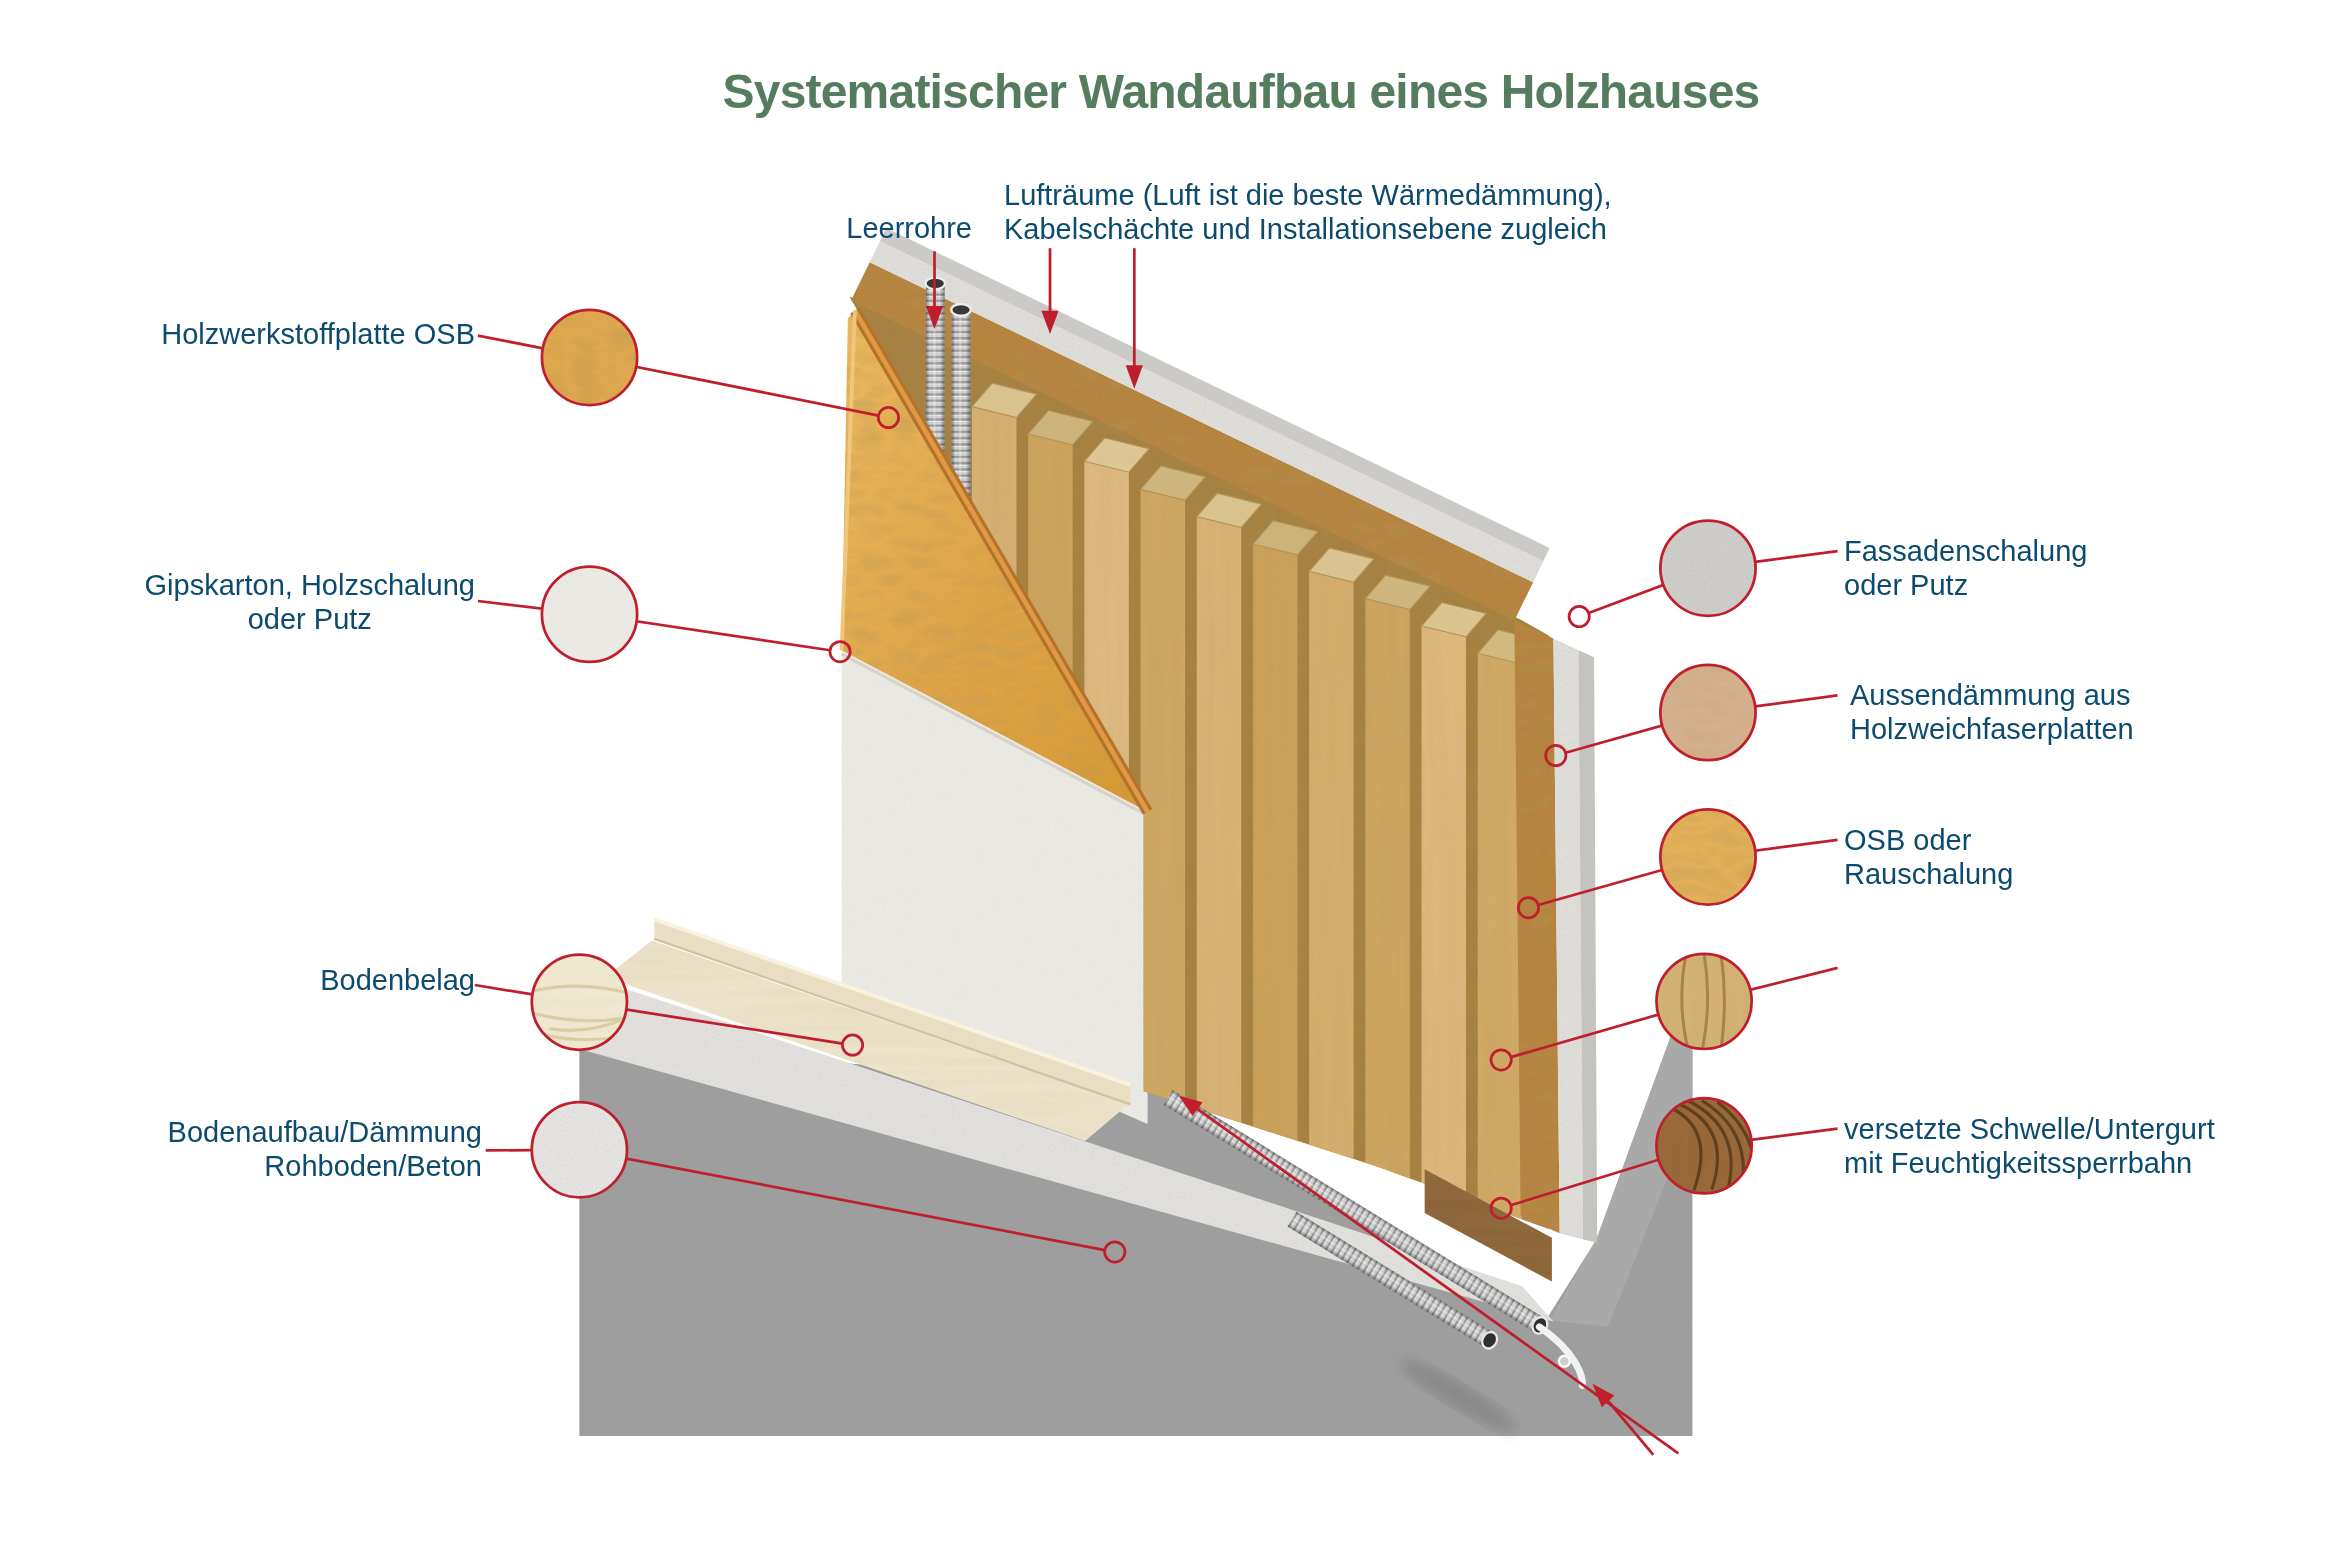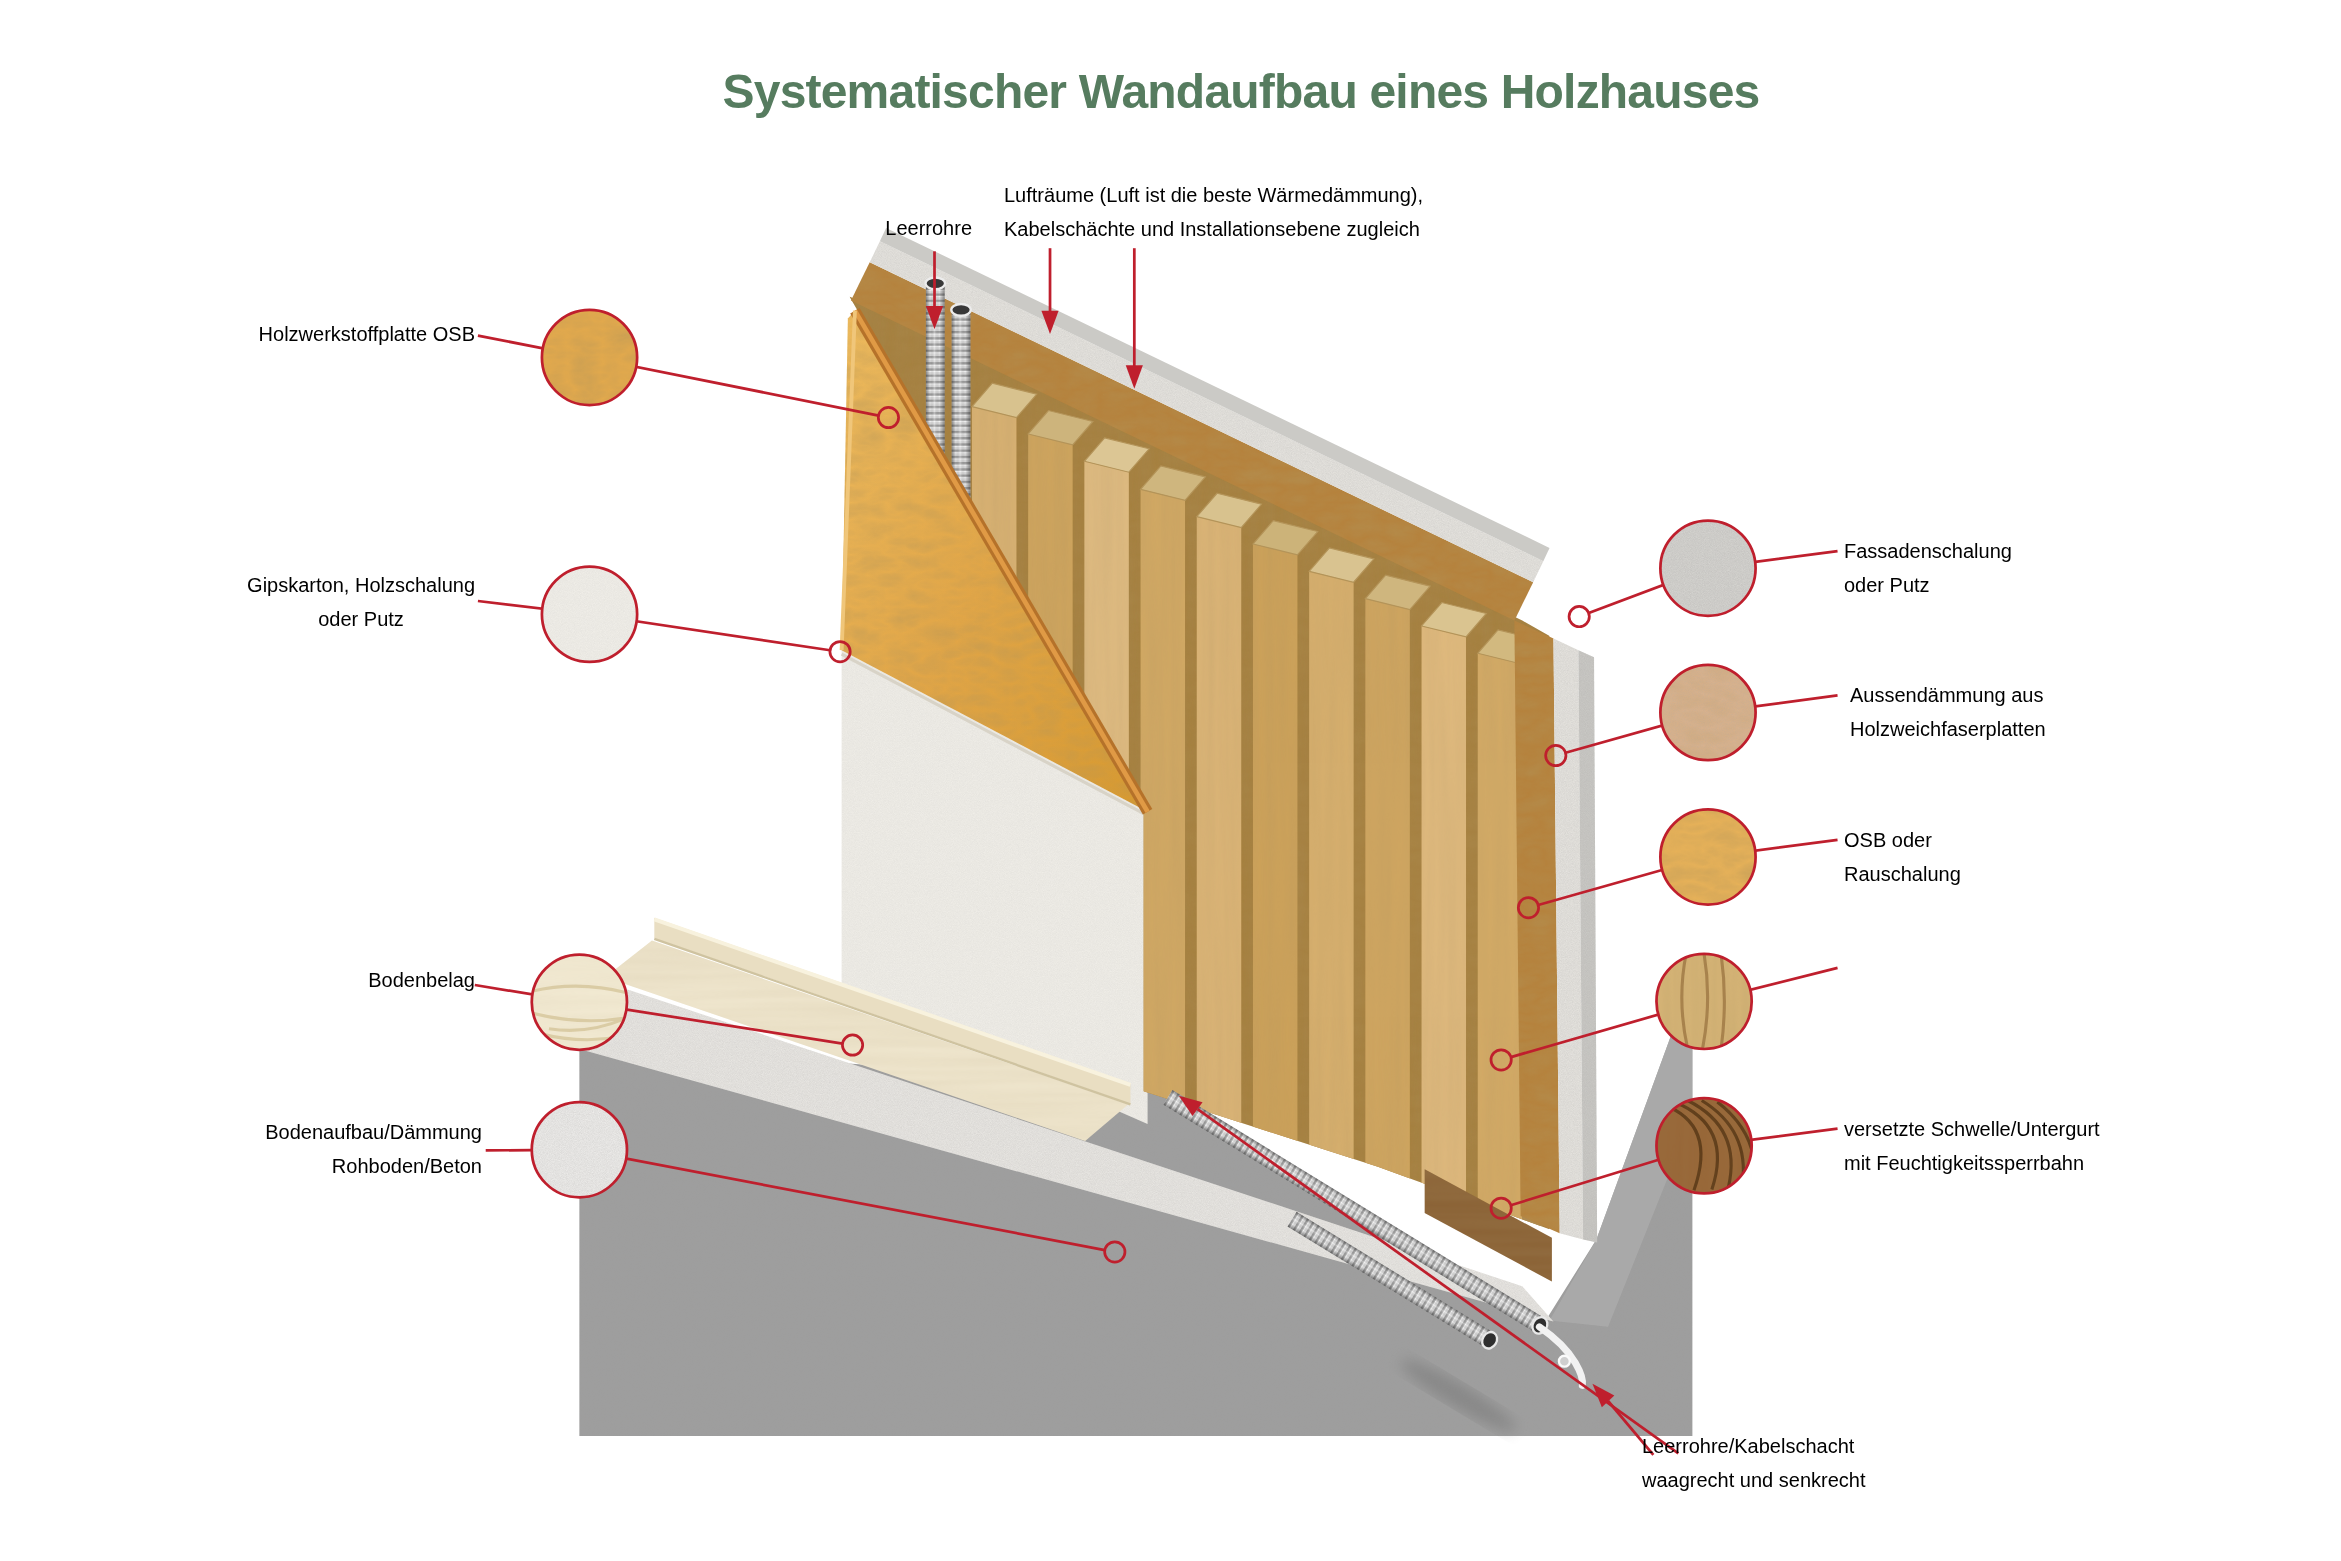--- a/index.html
+++ b/index.html
@@ -1,19 +1,19 @@
 <!DOCTYPE html>
 <html style="font-size:12.5px"><head>
 <meta charset="utf-8">
 <style>
   html,body{margin:0;padding:0;background:#ffffff;}
   #stage{position:relative;width:2342px;height:1561px;background:#ffffff;overflow:hidden;
          font-family:"Liberation Sans", sans-serif;}
   #illustration{position:absolute;left:0;top:0;width:2342px;height:1561px;}
-  .lbl{position:absolute;color:#000000;font-size:20px;line-height:34px;white-space:nowrap;}
+  .lbl{position:absolute;color:#0c4a6e;font-size:29px;line-height:34px;white-space:nowrap;}
   .lbl.right-align{text-align:right;}
   #page-title{position:absolute;left:148px;top:64px;width:2186px;text-align:center;
               font-size:48px;font-weight:bold;letter-spacing:-0.8px;color:#567c5f;}
 </style>
 </head>
 <body>
 
 <div id="stage">
 
   <svg id="illustration" viewBox="0 0 3000 2000" xmlns="http://www.w3.org/2000/svg">
@@ -340,19 +340,15 @@
   </div>
   <div class="lbl" style="left:1844px;top:823px;">
     <div>OSB oder</div>
     <div>Rauschalung</div>
   </div>
   <div class="lbl" style="left:1844px;top:1112px;">
     <div>versetzte Schwelle/Untergurt</div>
     <div>mit Feuchtigkeitssperrbahn</div>
   </div>
 
-  <div class="lbl" style="left:1642px;top:1429px;">
-    <div>Leerrohre/Kabelschacht</div>
-    <div>waagrecht und senkrecht</div>
-  </div>
 
 </div>
 
 
 </body></html>

